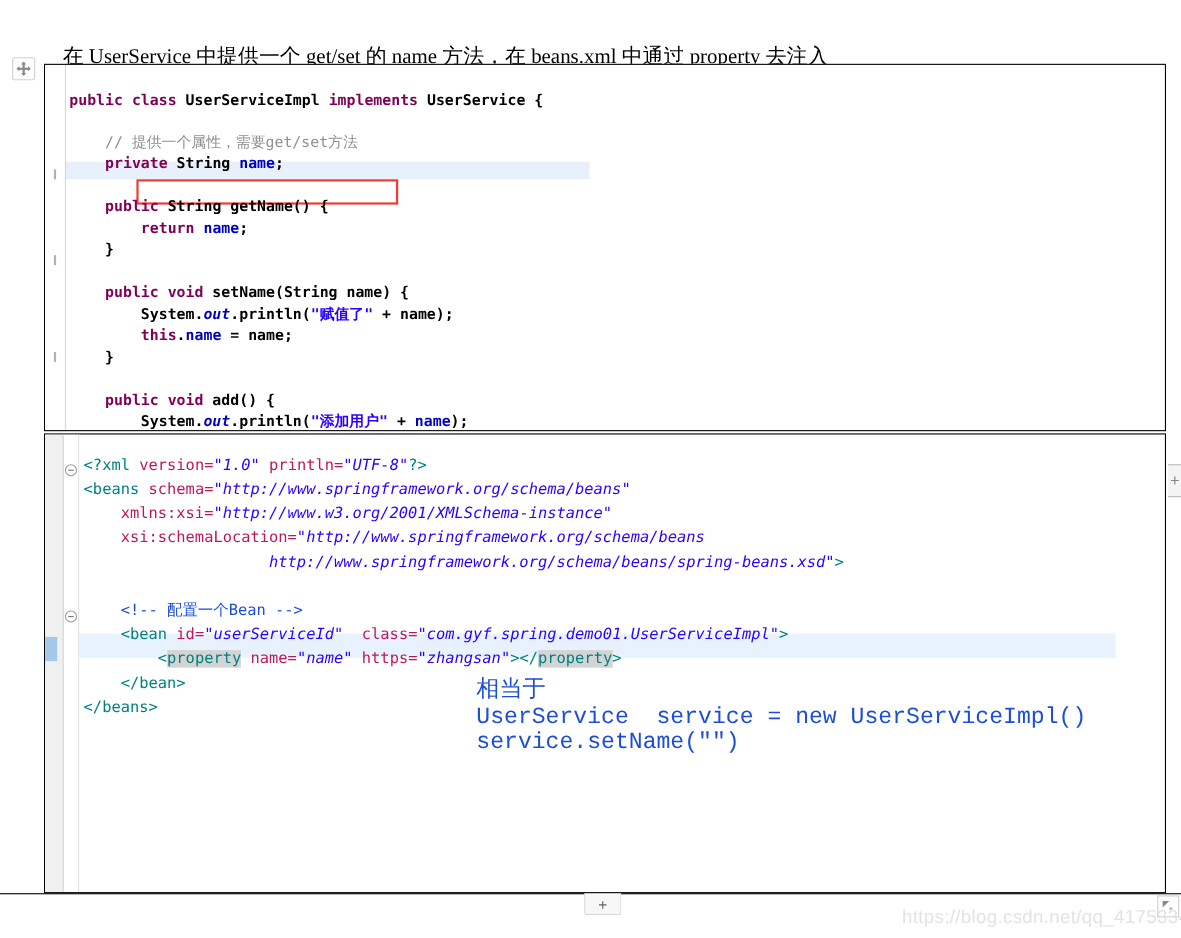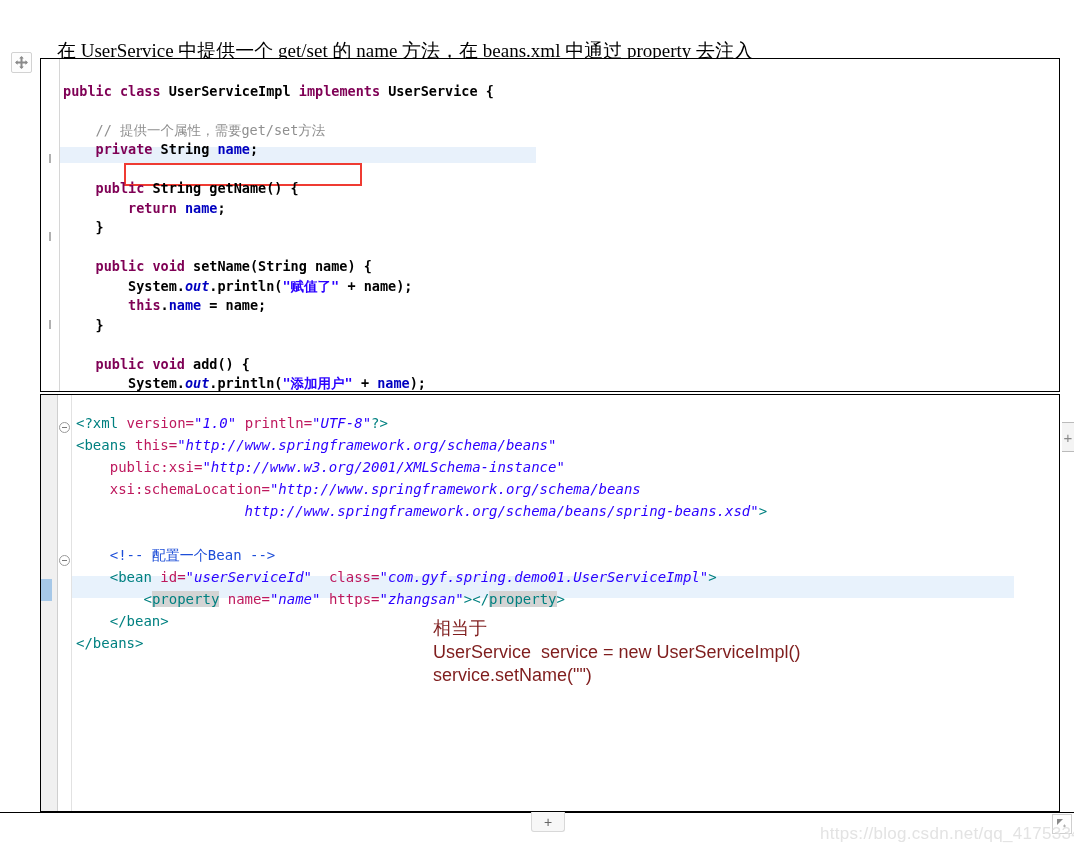--- a/index.html
+++ b/index.html
@@ -107,22 +107,22 @@
   .fold:after{
     content:"";position:absolute;left:2px;top:4px;width:5px;height:1px;background:#7a7a7a;
   }
   #xml-change-bar{
     position:absolute;left:0px;top:184px;width:11px;height:22px;
     background:#a6c8e8;
   }
   
   #annotation{
     position:absolute;left:432px;top:616px;
-    font-size:18px;line-height:23.5px;color:#7f1d1d;
-    font-family:Liberation Sans, sans-serif;white-space:pre;
+    font-size:21px;line-height:23.5px;color:#1d4ed8;
+    font-family:Liberation Mono, monospace;white-space:pre;
   }
   
   #right-plus{
     position:absolute;left:1062px;top:422px;width:12px;height:28px;
     background:#f4f4f4;border-top:1px solid #bbb;border-bottom:1px solid #bbb;
     display:flex;align-items:center;justify-content:center;
     font-size:15px;color:#888;font-family:"Liberation Sans",sans-serif;
   }
   
   #bottom-rule{
@@ -200,22 +200,22 @@
     <div id="xml-change-bar"></div>
   </div>
   <div id="xml-gutter2">
     <div class="fold" style="left:1px;top:27px;"></div>
     <div class="fold" style="left:1px;top:160px;"></div>
   </div>
 
   <div class="hl-line-xml" style="left:31px;top:181px;width:942px;height:22px;"></div>
 
   <pre class="code" id="xml-code"><span class="xtag">&lt;?xml</span> <span class="xatt">version=</span><span class="xval">"1.0"</span> <span class="xatt">println=</span><span class="xval">"UTF-8"</span><span class="xtag">?&gt;</span>
-<span class="xtag">&lt;beans</span> <span class="xatt">this=</span><span class="xval">"http://www.springframework.org/schema/beans"</span>
-    <span class="xatt">public:xsi=</span><span class="xval">"http://www.w3.org/2001/XMLSchema-instance"</span>
+<span class="xtag">&lt;beans</span> <span class="xatt">schema=</span><span class="xval">"http://www.springframework.org/schema/beans"</span>
+    <span class="xatt">xmlns:xsi=</span><span class="xval">"http://www.w3.org/2001/XMLSchema-instance"</span>
     <span class="xatt">xsi:schemaLocation=</span><span class="xval">"http://www.springframework.org/schema/beans</span>
                     <span class="xval">http://www.springframework.org/schema/beans/spring-beans.xsd"</span><span class="xtag">&gt;</span>
 
     <span class="xcmt">&lt;!-- 配置一个Bean --&gt;</span>
     <span class="xtag">&lt;bean</span> <span class="xatt">id=</span><span class="xval">"userServiceId"</span>  <span class="xatt">class=</span><span class="xval">"com.gyf.spring.demo01.UserServiceImpl"</span><span class="xtag">&gt;</span>
         <span class="xtag">&lt;<span class="occ">property</span></span> <span class="xatt">name=</span><span class="xval">"name"</span> <span class="xatt">https=</span><span class="xval">"zhangsan"</span><span class="xtag">&gt;&lt;/<span class="occ">property</span>&gt;</span>
     <span class="xtag">&lt;/bean&gt;</span>
 <span class="xtag">&lt;/beans&gt;</span></pre>
 
   <div id="annotation" style="position:absolute;left:392px;top:222px;"><span>相当于</span>

